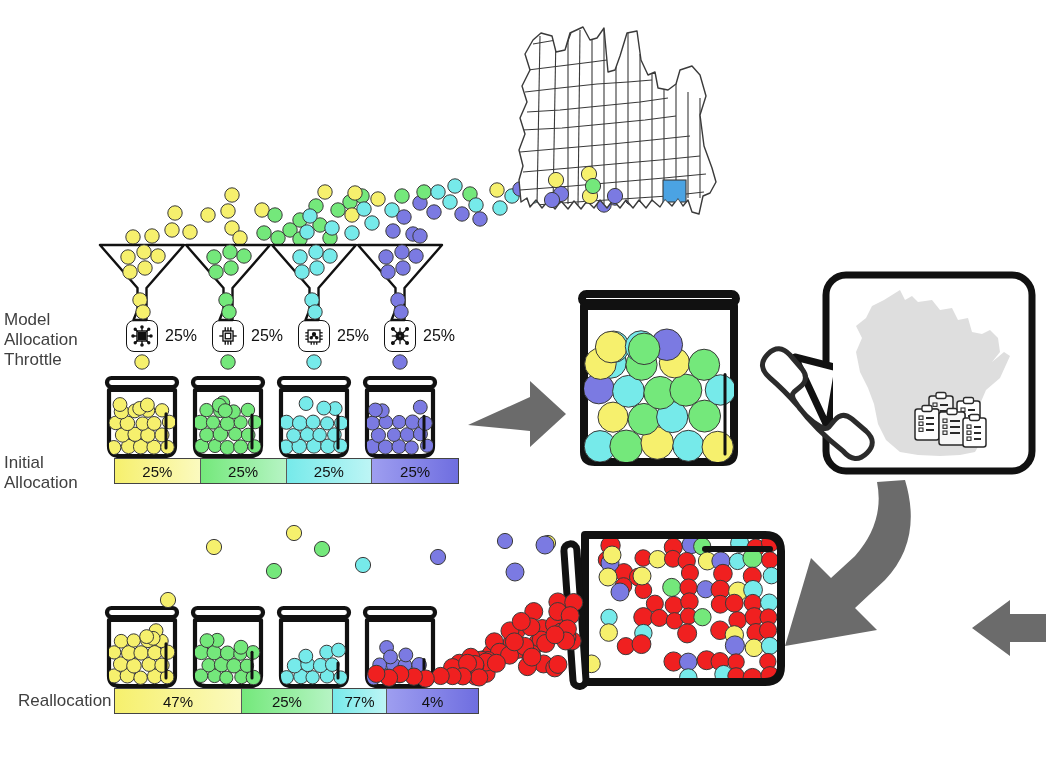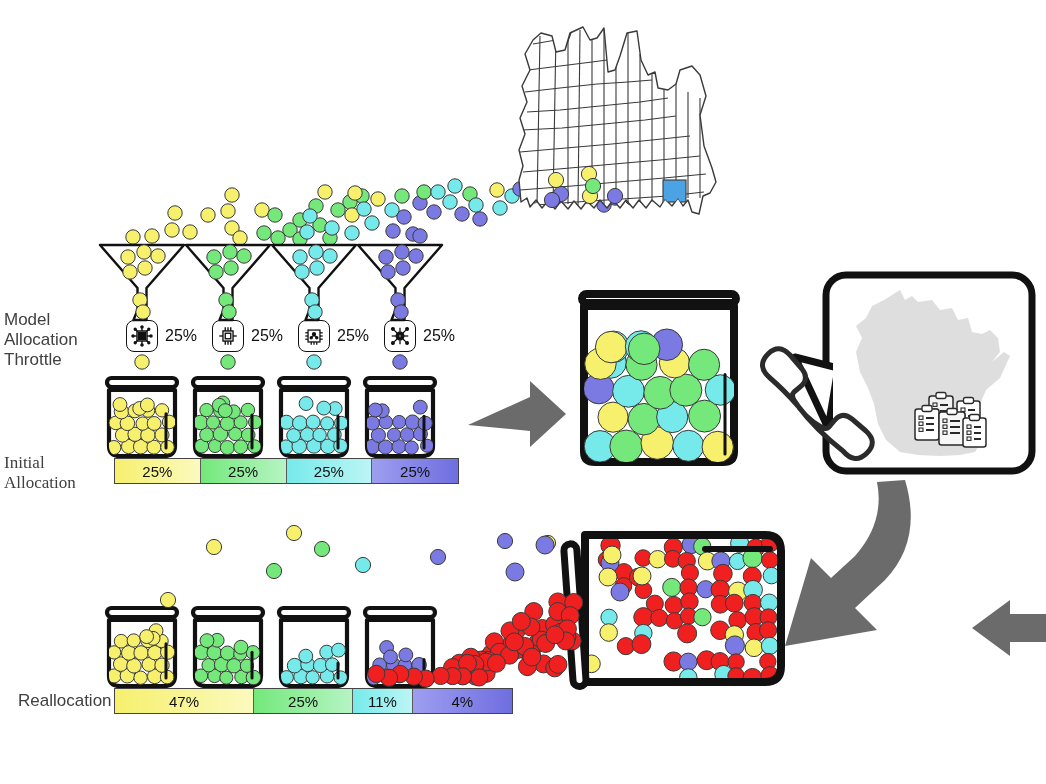--- a/index.html
+++ b/index.html
@@ -664,21 +664,21 @@
       </g>
       <path d="M468,425 L530,397 L530,381 L566,414 L530,447 L530,431 Z" fill="#6b6b6b"></path>
       <path d="M905,480 q18,60 -20,100 l-30,28 l22,22 l-92,16 l26,-88 l20,20 l24,-22 q30,-34 22,-74 Z" fill="#6b6b6b"></path>
       <path d="M1046,614 L1010,614 L1010,600 L972,628 L1010,656 L1010,642 L1046,642 Z" fill="#6b6b6b"></path>
     </svg>
 
   <div class="lbl" style="left:4px;top:310px;width:104px;">Model
 Allocation
 Throttle</div>
 
-  <div class="lbl" style="left:4px;top:453px;width:104px;font-family:Liberation Serif, serif;">Initial
+  <div class="lbl" style="left:4px;top:453px;width:104px;">Initial
 Allocation</div>
 
   <div class="lbl" style="left:18px;top:691px;width:110px;">Reallocation</div>
 
   <div class="chip" style="left:126px;top:320px;">
     <span>
       <svg width="22" height="22" viewBox="0 0 24 24" fill="none" stroke="#111" stroke-width="1.5">
         <rect x="8" y="8" width="8" height="8" fill="#111"></rect>
         <rect x="6.5" y="6.5" width="11" height="11"></rect>
         <line x1="12" y1="2.5" x2="12" y2="6.5"></line>
@@ -773,28 +773,28 @@
         <span>25%</span>
       </div>
       <div class="seg" style="flex: 0 0 25%; background: linear-gradient(90deg, rgb(118, 234, 234), rgb(189, 245, 245));">
         <span>25%</span>
       </div>
       <div class="seg" style="flex: 0 0 25%; background: linear-gradient(90deg, rgb(158, 158, 240), rgb(111, 110, 224));">
         <span>25%</span>
       </div>
     </div>
 
-  <div class="barwrap" id="bar-realloc" style="left:114px;top:688px;width:399px;">
+  <div class="barwrap" id="bar-realloc" style="left:114px;top:688px;width:365px;">
       <div class="seg" style="flex: 0 0 35%; background: linear-gradient(90deg, rgb(246, 240, 109), rgb(251, 250, 191));">
         <span>47%</span>
       </div>
       <div class="seg" style="flex: 0 0 25%; background: linear-gradient(90deg, rgb(116, 232, 123), rgb(182, 244, 196));">
         <span>25%</span>
       </div>
       <div class="seg" style="flex: 0 0 15%; background: linear-gradient(90deg, rgb(118, 234, 234), rgb(189, 245, 245));">
-        <span>11%</span>
+        <span>77%</span>
       </div>
       <div class="seg" style="flex: 0 0 25%; background: linear-gradient(90deg, rgb(158, 158, 240), rgb(111, 110, 224));">
         <span>4%</span>
       </div>
     </div>
 
 </div>
 
 </body></html>

